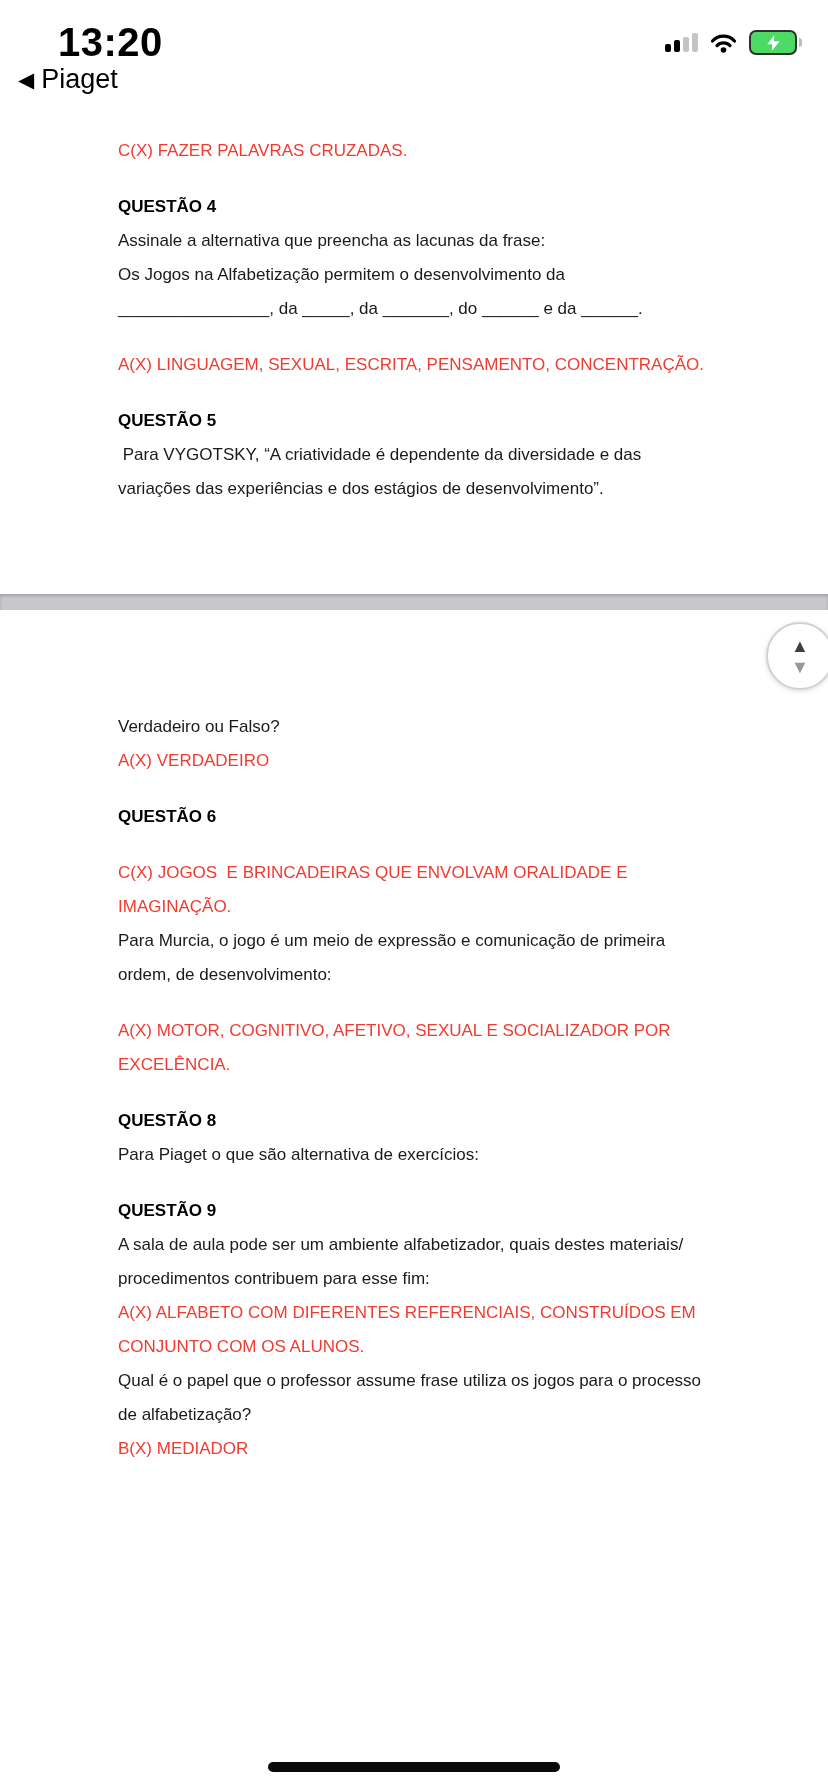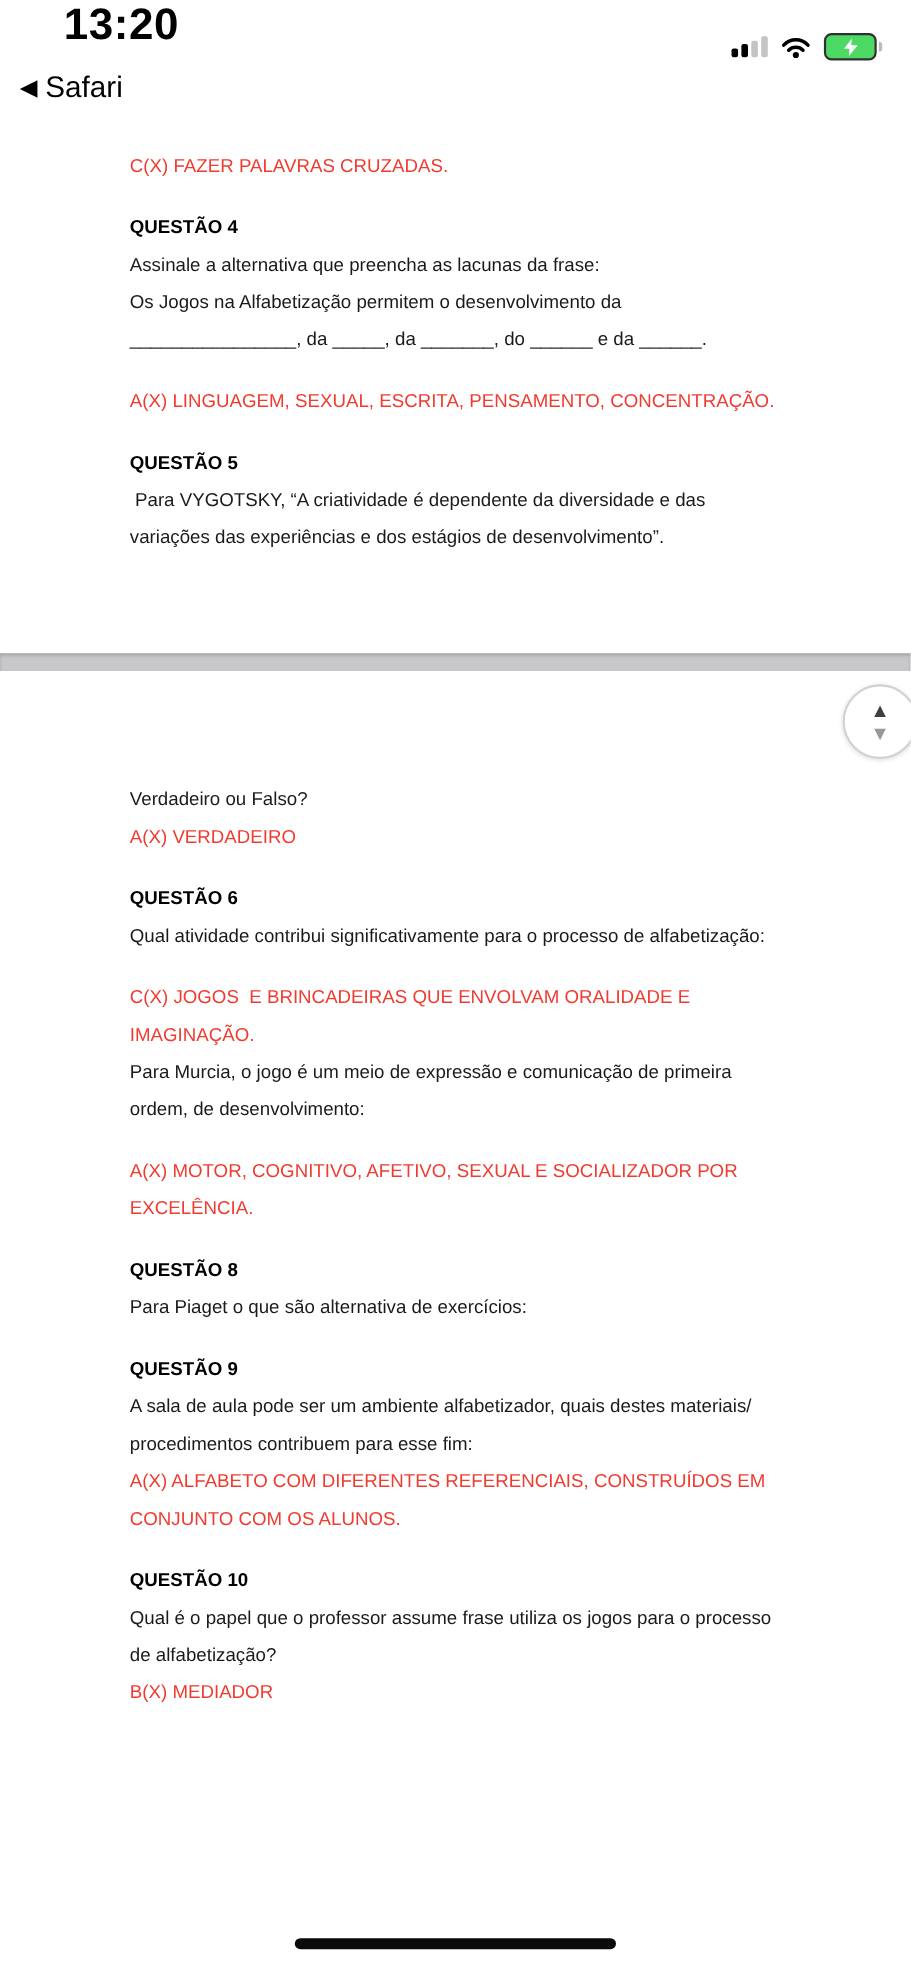--- a/index.html
+++ b/index.html
@@ -8,21 +8,21 @@
     width: 828px; height: 1792px;
     background: #ffffff;
     overflow: hidden;
     font-family: "Liberation Sans", sans-serif;
     color: #111111;
   }
 
   
   .status-bar { position: relative; height: 100px; }
   .time {
-    position: absolute; left: 58px; top: 0;
+    position: absolute; left: 58px; top: 20px;
     font-size: 40px; font-weight: bold; letter-spacing: 0.5px; color: #000;
   }
   .back {
     position: absolute; left: 18px; top: 64px;
     font-size: 27px; color: #000;
     display: flex; align-items: center; gap: 7px; cursor: pointer;
   }
   .back-icon { font-size: 21px; line-height: 1; }
   .status-icons {
     position: absolute; right: 26px; top: 30px;
@@ -83,21 +83,21 @@
 </style>
 </head>
 <body>
 
 <div class="screen">
 
   <header class="status-bar">
     <div class="time">13:20</div>
     <div class="back">
       <span class="back-icon">◀</span>
-      <span>Safari</span>
+      <span>Piaget</span>
     </div>
     <div class="status-icons">
       <div class="cell-bars">
         <span></span>
           <span></span>
           <span></span>
           <span></span>
       </div>
       <svg class="wifi" width="27" height="20" viewBox="0 0 27 20">
         <path d="M2.5 8 A 15 15 0 0 1 24.5 8" fill="none" stroke="#000" stroke-width="3.2" stroke-linecap="round"></path>
@@ -125,35 +125,33 @@
         <div class="block answer gap">A(X) LINGUAGEM, SEXUAL, ESCRITA, PENSAMENTO, CONCENTRAÇÃO.</div>
         <div class="block heading gap">QUESTÃO 5</div>
         <div class="block body"> Para VYGOTSKY, “A criatividade é dependente da diversidade e das
 variações das experiências e dos estágios de desenvolvimento”.</div>
       </section>
     <div class="page-divider"></div>
     <section id="page2" class="doc-page page2">
         <div class="block body">Verdadeiro ou Falso?</div>
         <div class="block answer">A(X) VERDADEIRO</div>
         <div class="block heading gap">QUESTÃO 6</div>
-        <div class="block body">Qual atividade contribui significativamente para o processo de alfabetização:</div>
         <div class="block answer gap">C(X) JOGOS  E BRINCADEIRAS QUE ENVOLVAM ORALIDADE E
 IMAGINAÇÃO.</div>
         <div class="block body">Para Murcia, o jogo é um meio de expressão e comunicação de primeira
 ordem, de desenvolvimento:</div>
         <div class="block answer gap">A(X) MOTOR, COGNITIVO, AFETIVO, SEXUAL E SOCIALIZADOR POR
 EXCELÊNCIA.</div>
         <div class="block heading gap">QUESTÃO 8</div>
         <div class="block body">Para Piaget o que são alternativa de exercícios:</div>
         <div class="block heading gap">QUESTÃO 9</div>
         <div class="block body">A sala de aula pode ser um ambiente alfabetizador, quais destes materiais/
 procedimentos contribuem para esse fim:</div>
         <div class="block answer">A(X) ALFABETO COM DIFERENTES REFERENCIAIS, CONSTRUÍDOS EM
 CONJUNTO COM OS ALUNOS.</div>
-        <div class="block heading gap">QUESTÃO 10</div>
         <div class="block body">Qual é o papel que o professor assume frase utiliza os jogos para o processo
 de alfabetização?</div>
         <div class="block answer">B(X) MEDIADOR</div>
       </section>
   </main>
 
   <div class="scroll-widget">
     <span class="arrow up">▲</span>
     <span class="arrow down">▼</span>
   </div>

